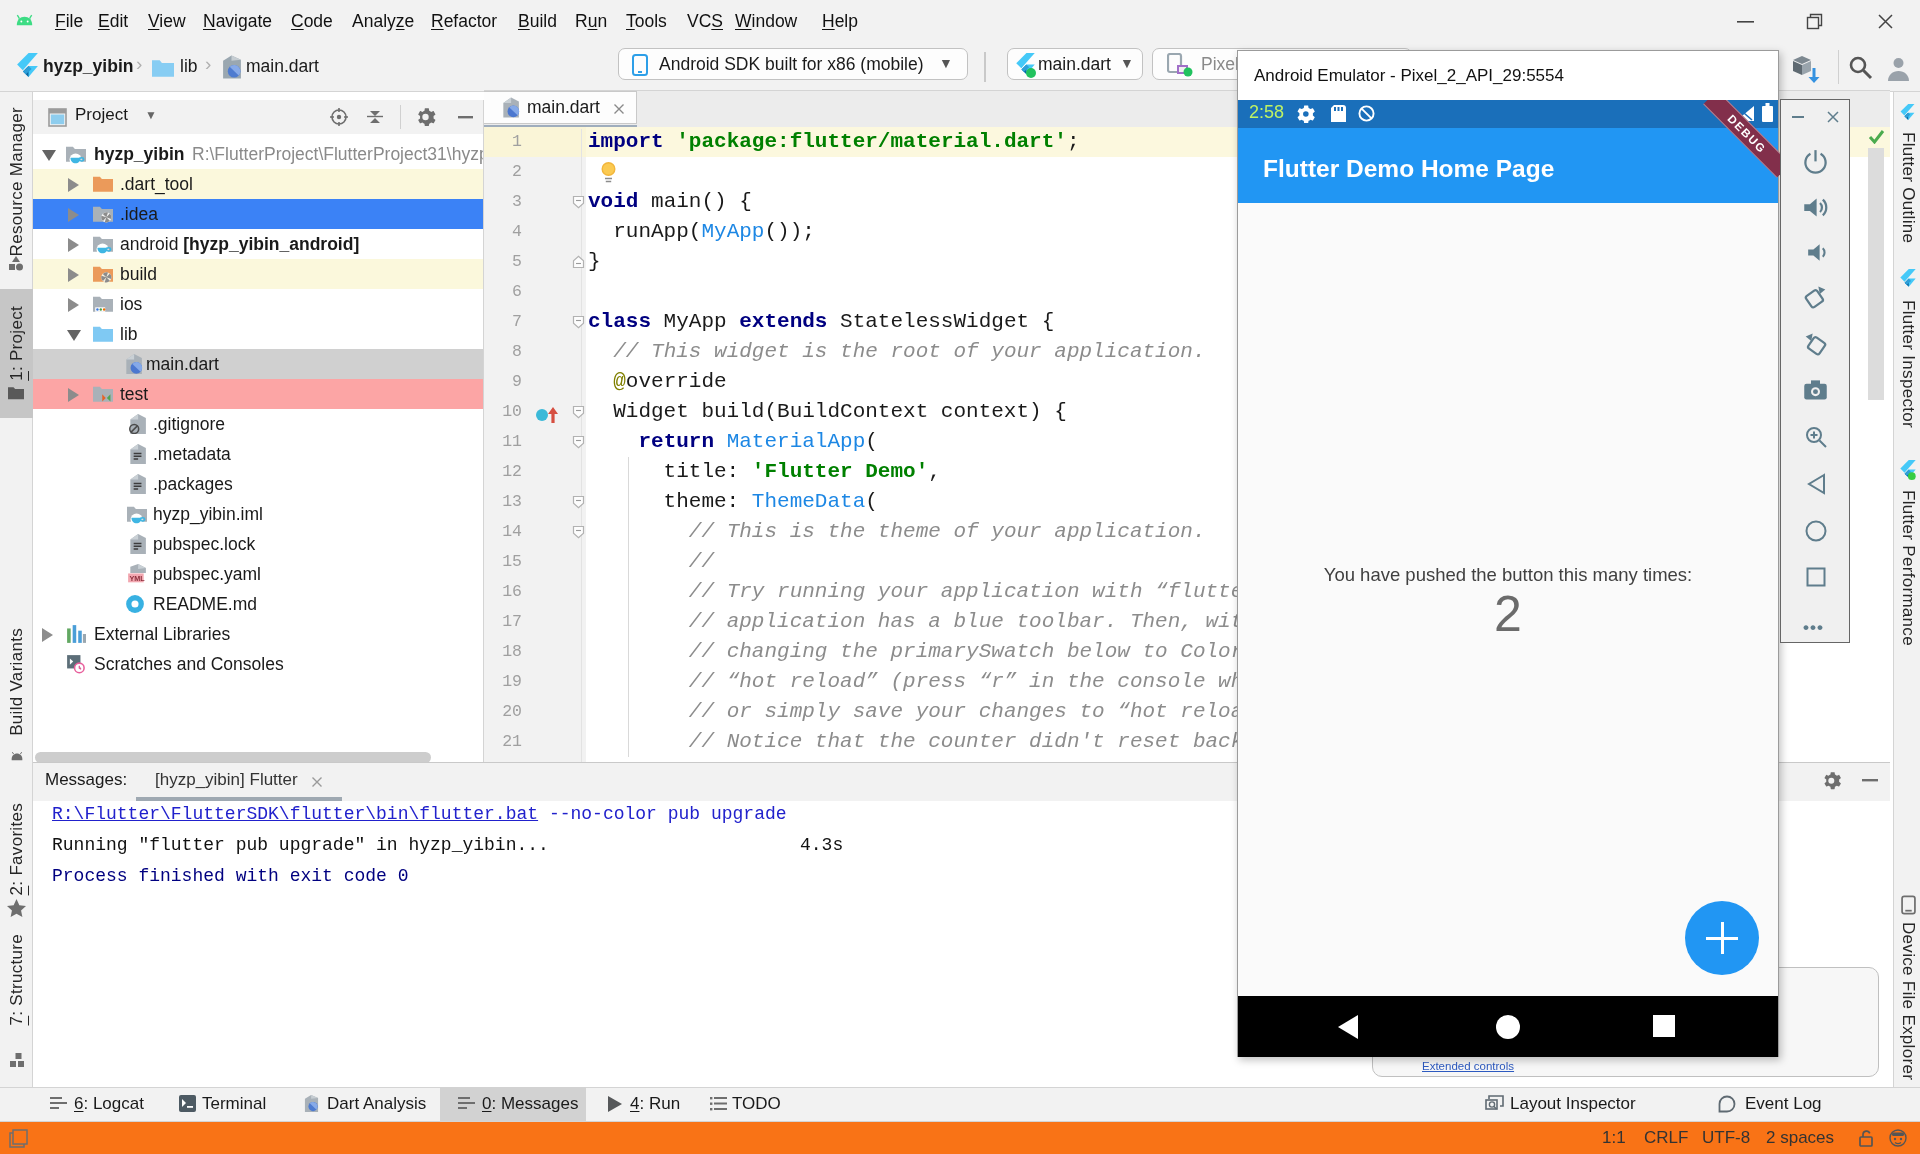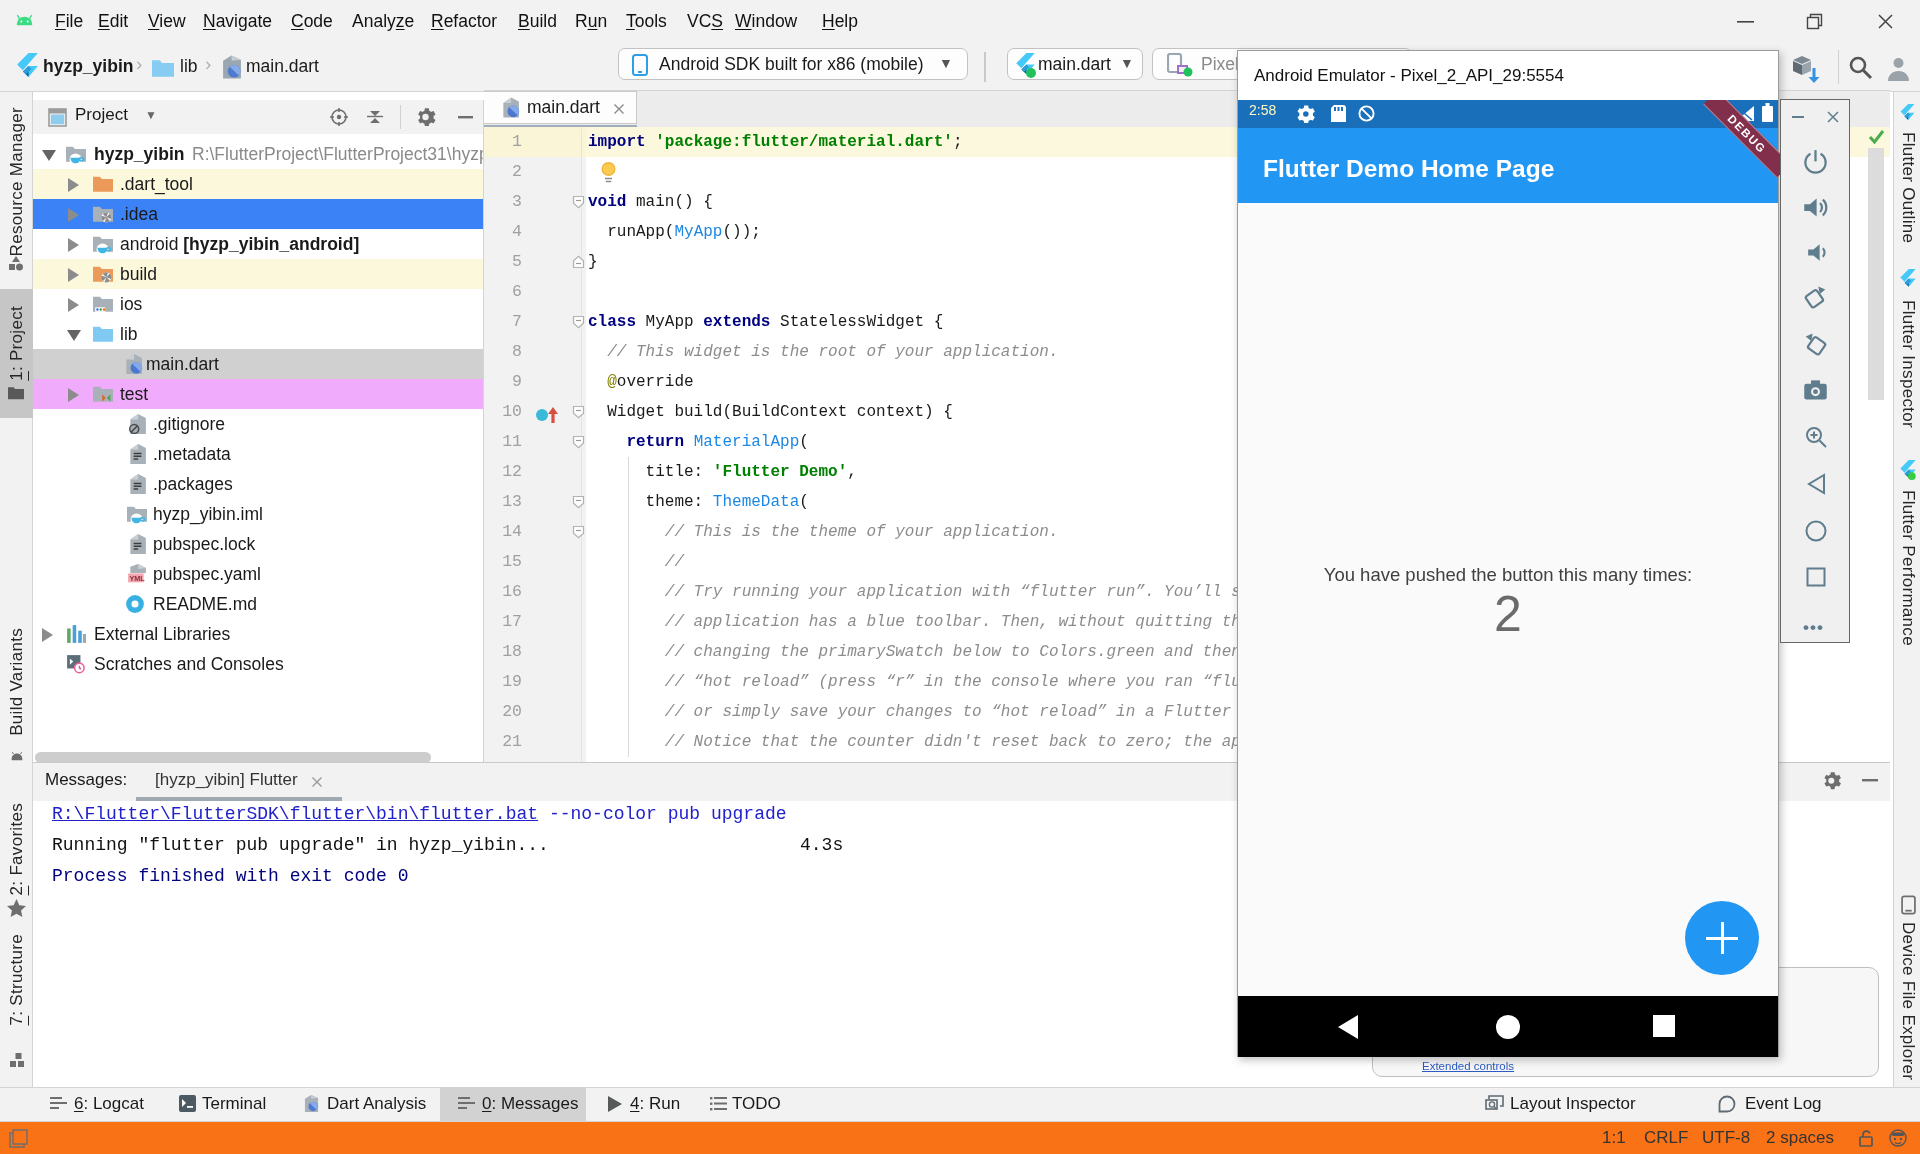--- a/index.html
+++ b/index.html
@@ -31,21 +31,21 @@
   .trow span.lbl { font-size:17.5px; }
   .tri { position:absolute; width:0; height:0; }
   .tri.right { border-left:11px solid #8c8c8c; border-top:7px solid transparent; border-bottom:7px solid transparent; }
   .tri.down { border-top:11px solid #646464; border-left:7px solid transparent; border-right:7px solid transparent; }
   .ticon { position:absolute; top:5px; width:20px; height:20px; }
 
   
   #editor { left:484px; top:90px; width:1406px; height:672px; background:#fff; overflow:hidden; }
   #tabbar { position:absolute; left:0; top:0; width:100%; height:37px; background:#ececec; border-top:1px solid #d4d4d4; }
   #tab1 { position:absolute; left:0; top:0; width:153px; height:33px; background:#fdfdfd; border:1px solid #c9c9c9; border-left:none; }
-  .cl { position:absolute; left:0; width:1406px; height:30px; line-height:30px; font-family:"Liberation Mono", monospace; font-size:16px; white-space:pre;text-align:right; }
+  .cl { position:absolute; left:0; width:1406px; height:30px; line-height:30px; font-family:"Liberation Mono", monospace; font-size:21px; white-space:pre;text-align:right; }
   .lnum { position:absolute; left:0; top:0; width:38px; text-align:right; color:#a0a0a0; font-size:16.5px; font-family:"Liberation Mono", monospace; line-height:30px; }
   .code { position:absolute; left:104px; top:0; }
   .kw { color:#000080; font-weight:bold; }
   .str { color:#008000; font-weight:bold; }
   .cmt { color:#8c8c8c; font-style:italic; }
   .cls { color:#1d87e4; }
   .ann { color:#808000; }
 
   
   #rightbar { left:1893px; top:92px; width:27px; height:995px; background:#f2f2f2; border-left:1px solid #d4d4d4; }
@@ -306,21 +306,21 @@
   </div>
   <div class="trow" style="top:249px;background:#d0d0d0">
     <svg class="ticon" style="left:90px" viewBox="0 0 18 18">
         <path fill="#a9b1b8" d="M3 5l7-5 7 3.5V18H3z"></path>
         <path fill="#c9d0d5" d="M10 0L3 5h7z"></path>
         <circle cx="12" cy="12.5" r="5.2" fill="#4b77cf"></circle>
         <path fill="#85a9e8" d="M12 7.3a5.2 5.2 0 013.8 8.7l-7.4-7.1A5.2 5.2 0 0112 7.3z"></path>
       </svg>
     <span class="lbl" style="position:absolute;left:113px">main.dart</span>
   </div>
-  <div class="trow" style="top:279px;background:#f0abfc">
+  <div class="trow" style="top:279px;background:#fca5a5">
     <span class="tri right" style="left:35px;top:9px"></span>
     <svg class="ticon" style="left:60px" viewBox="0 0 18 16">
         <path fill="#a9b1b8" d="M0 1.5h6.2l1.8 2H18V15H0z"></path>
         <path fill="#e66327" d="M11.5 11.5L8.3 8.3v6.4z"></path>
         <path fill="#52a552" d="M12.5 11.5l3.2-3.2v6.4z"></path>
       </svg>
     <span class="lbl" style="position:absolute;left:87px">test</span>
   </div>
   <div class="trow" style="top:309px">
     <svg class="ticon" style="left:94px" viewBox="0 0 18 18">
@@ -637,21 +637,21 @@
       <path fill="none" stroke="#555" stroke-width="1.2" d="M6 13.5c2 1.4 4 1.4 6 0"></path>
     </svg>
 </div>
 <div class="abs" id="balloon">
   <span class="abs" style="left:49px;top:92px;font-size:11.5px;color:#2d5ac0;text-decoration:underline">Extended controls</span>
 </div>
 
 <div class="abs" id="emuwin">
   <div id="emutitle">Android Emulator - Pixel_2_API_29:5554</div>
   <div id="emustatus">
-    <span class="abs" style="left:11px;top:2px;color:#fef9c3;font-size:14px">2:58</span>
+    <span class="abs" style="left:11px;top:2px;color:#bef264;font-size:18px">2:58</span>
     <svg class="abs" style="left:59px;top:5px" width="18" height="18" viewBox="0 0 22 22">
         <path fill="#fff" d="M19.4 12.9c.1-.9.1-1.9 0-2.9l2.1-1.6c.2-.2.3-.5.1-.7l-2-3.5c-.1-.2-.4-.3-.6-.2l-2.5 1c-.7-.6-1.5-1-2.4-1.4l-.4-2.6c0-.3-.2-.4-.5-.4h-4c-.2 0-.5.2-.5.4l-.4 2.6c-.9.4-1.6.8-2.4 1.4l-2.5-1c-.2-.1-.5 0-.6.2l-2 3.5c-.1.2-.1.5.1.7l2.1 1.6c-.1 1-.1 2 0 2.9l-2.1 1.7c-.2.2-.3.4-.1.7l2 3.4c.1.2.4.3.6.2l2.5-1c.7.6 1.5 1 2.4 1.4l.4 2.6c0 .3.2.4.5.4h4c.2 0 .5-.2.5-.4l.4-2.6c.9-.4 1.6-.8 2.4-1.4l2.5 1c.2.1.5 0 .6-.2l2-3.4c.1-.2.1-.5-.1-.7l-2.1-1.7z"></path>
         <circle cx="10.8" cy="11" r="3.4" fill="#1a6fba"></circle>
       </svg>
     <svg class="abs" style="left:93px;top:5px" width="15" height="17" viewBox="0 0 15 17">
         <path fill="#fff" d="M3 0h9a3 3 0 013 3v14H0V3z"></path>
         <rect x="3" y="2" width="2" height="4" fill="#1a6fba"></rect>
         <rect x="6.5" y="2" width="2" height="4" fill="#1a6fba"></rect>
         <rect x="10" y="2" width="2" height="4" fill="#1a6fba"></rect>
       </svg>

